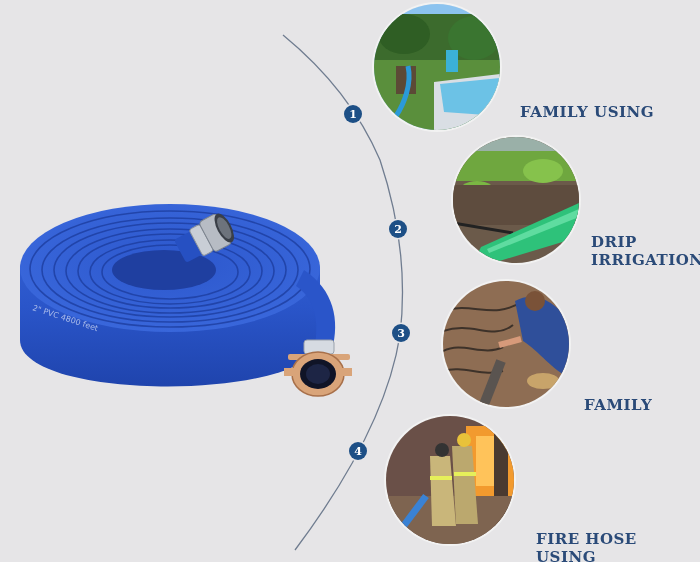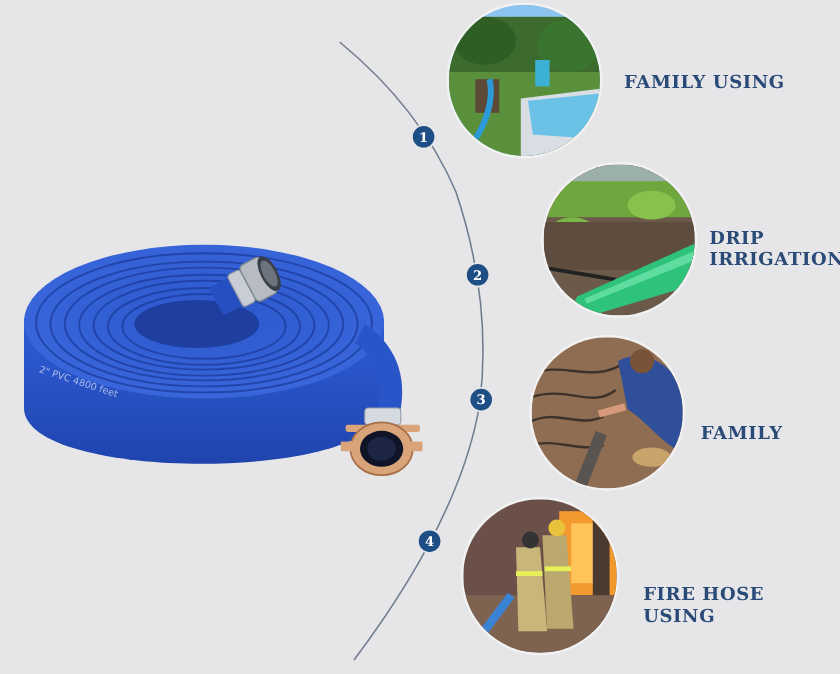--- a/index.html
+++ b/index.html
@@ -20,20 +20,21 @@
   }
   .photo {
     position: absolute; border-radius: 50%; overflow: hidden;
     box-shadow: 0 0 0 2px #f2f2f2;
   }
   .photo svg { width: 100%; height: 100%; display: block; }
   .label {
     position: absolute; color: #2a4a78; font-weight: bold;
     font-size: 15px; letter-spacing: 0.5px; line-height: 18px;
     font-family: "DejaVu Serif", "Liberation Serif", serif;
+    margin-top: 44px;
   }
   .hose { position: absolute; left: 14px; top: 190px; width: 360px; height: 220px; }
 </style>
 </head>
 <body>
 
 <div class="canvas">
 
   <svg class="arc-svg" viewBox="0 0 700 562">
     <path d="M283 35 Q 350 90 380 160 Q 410 250 400 335 Q 385 430 295 550" fill="none" stroke="#5a6a80" stroke-width="1.3" opacity="0.85"></path>

